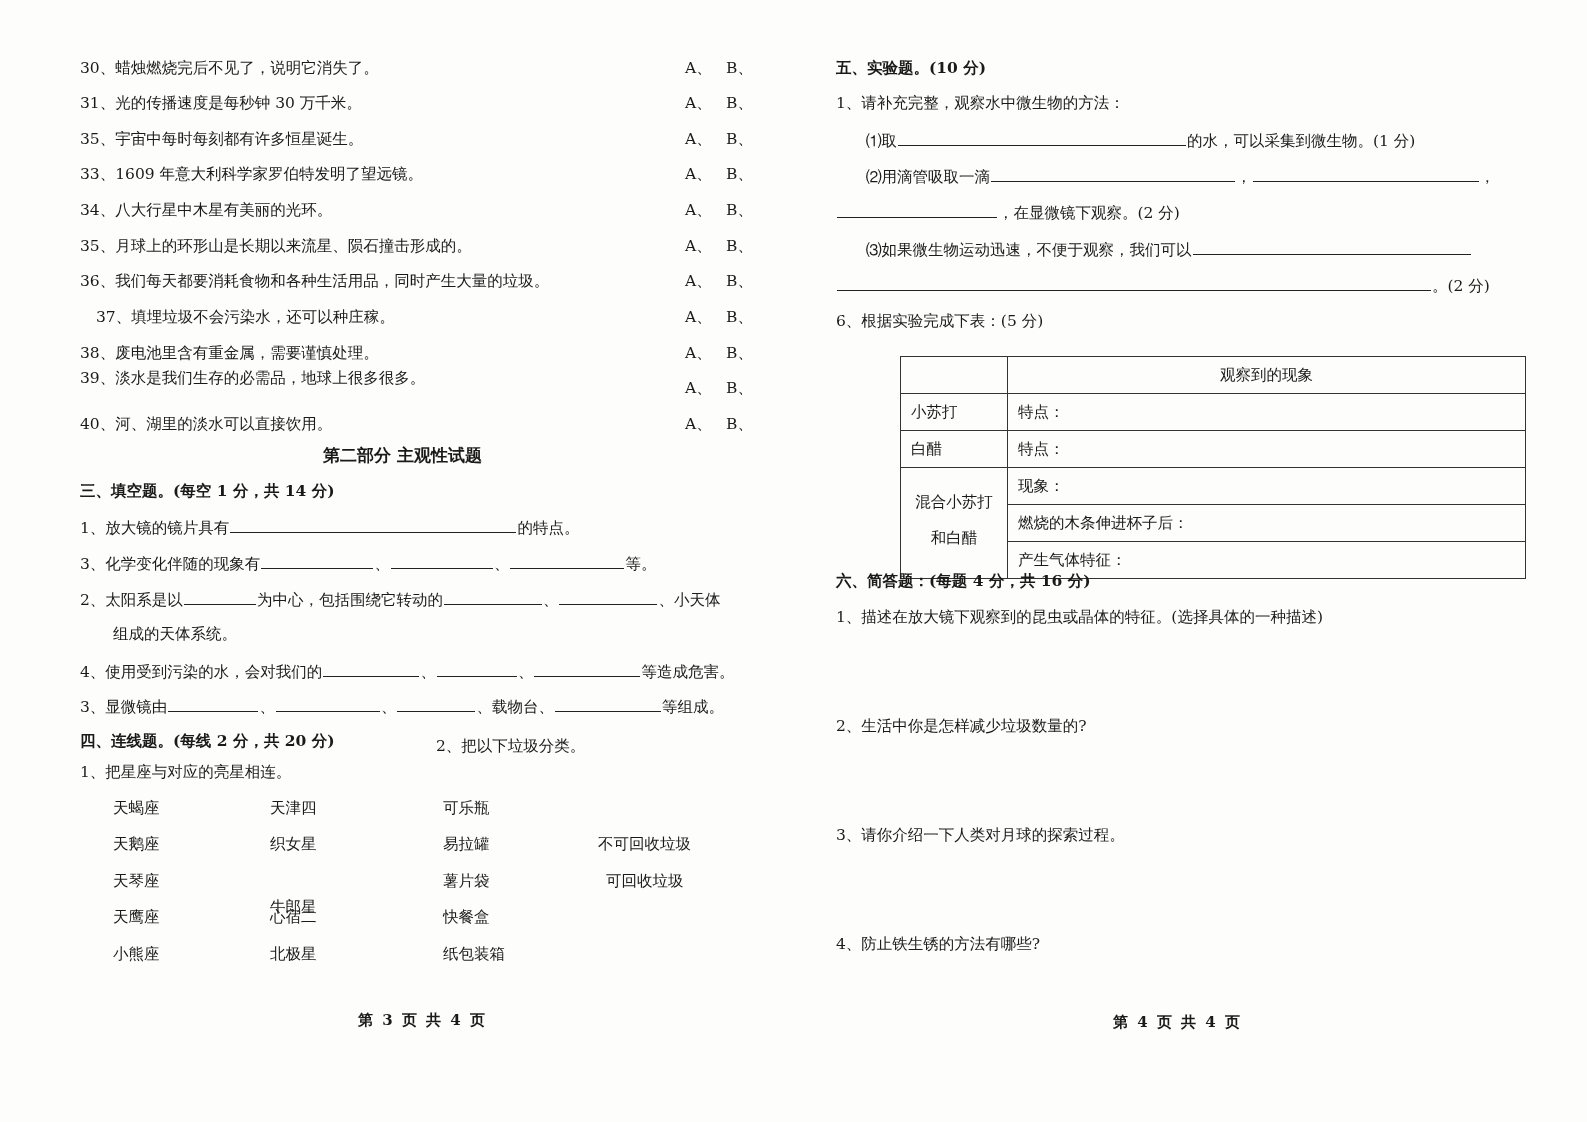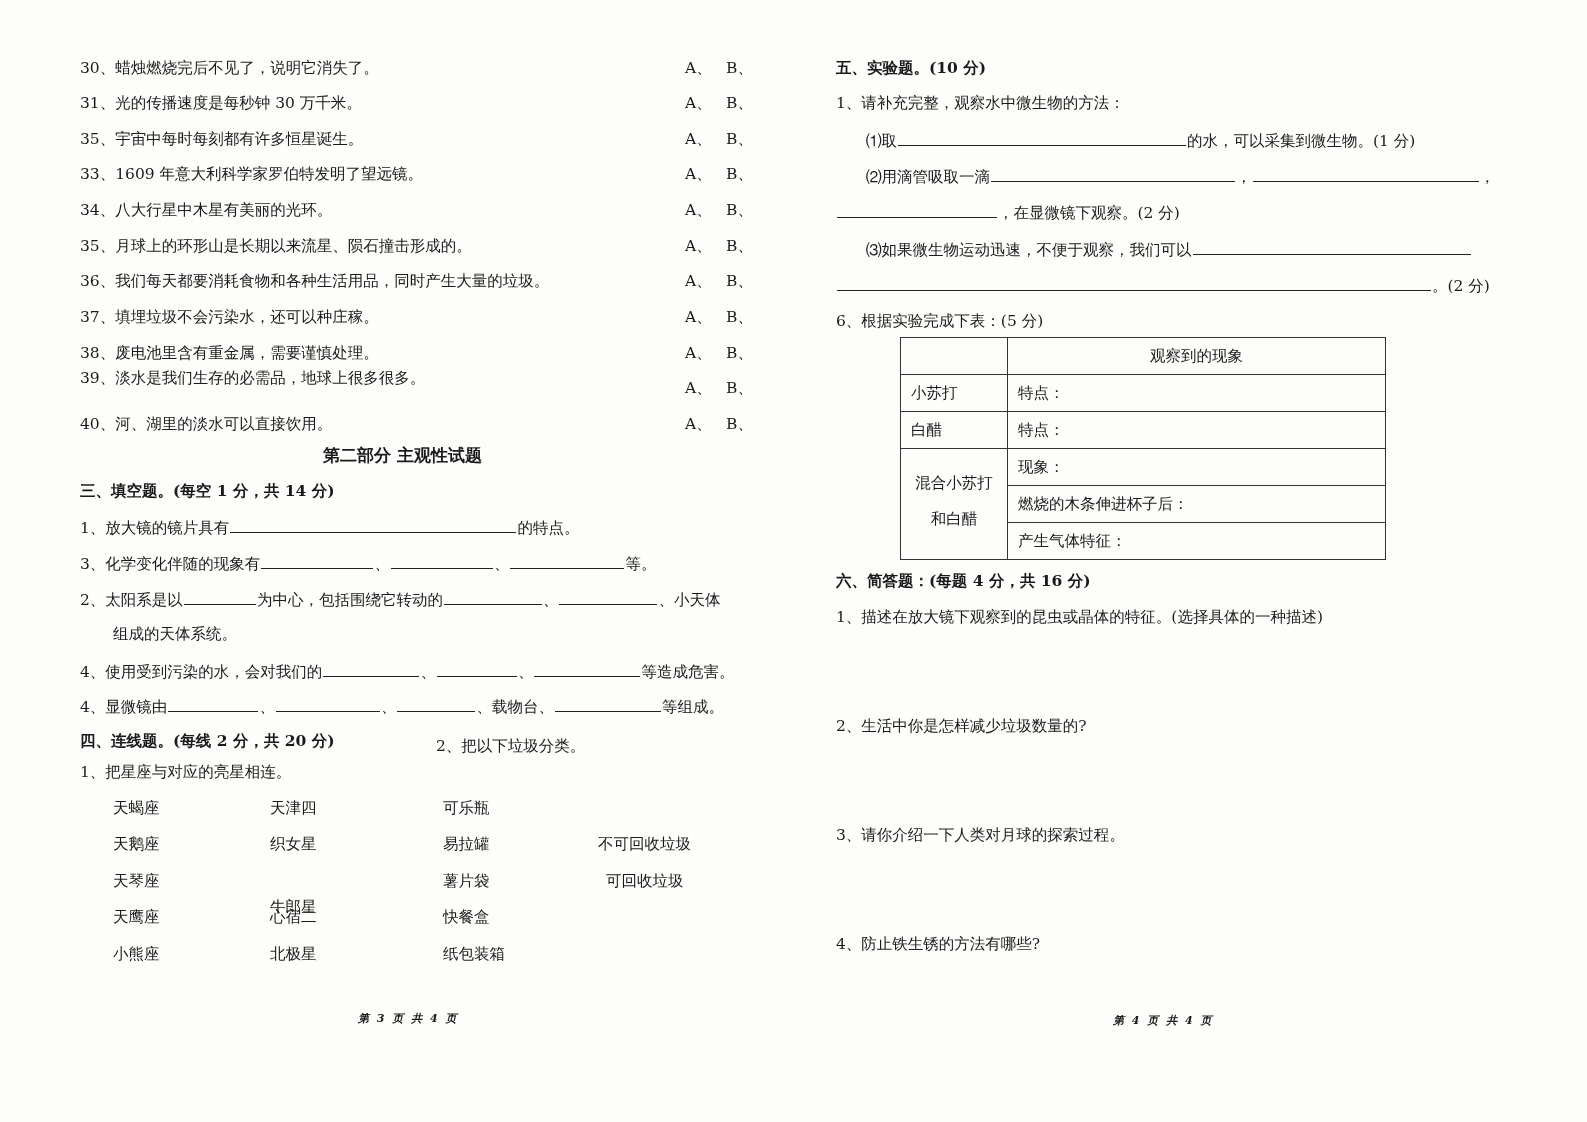--- a/index.html
+++ b/index.html
@@ -4,37 +4,37 @@
 <style>
   html, body { margin:0; padding:0; }
   body {
     width:1587px; height:1122px; background:#fdfdfb; position:relative; overflow:hidden;
     font-family: "DejaVu Serif", "Liberation Serif", serif; color:#1a1a1a; font-size:15.5px;
   }
   .abs { position:absolute; white-space:nowrap; }
   .bold { font-weight:bold; }
   .blank { display:inline-block; border-bottom:1.3px solid #222; height:1em; vertical-align:baseline; margin:0 1px; }
   .ab { position:absolute; white-space:nowrap; }
-  table.exp { position:absolute; left:900px; top:337px; width:486px; border-collapse:collapse; font-size:15.5px; }
+  table.exp { position:absolute; left:900px; top:356px; width:626px; border-collapse:collapse; font-size:15.5px; }
   table.exp td { border:1.3px solid #333; padding:0 10px; height:36px; }
   table.exp td.lbl { width:86px; }
-  .footer { font-weight:bold; font-size:11px; letter-spacing:2px;font-style:italic; }
+  .footer { font-weight:bold; font-size:15px; letter-spacing:2px; }
 </style>
 </head>
 <body>
 
 <div>
   <div class="abs" style="left:80px;top:58px">30、蜡烛燃烧完后不见了，说明它消失了。</div>
   <div class="abs" style="left:80px;top:93px">31、光的传播速度是每秒钟 30 万千米。</div>
   <div class="abs" style="left:80px;top:129px">35、宇宙中每时每刻都有许多恒星诞生。</div>
   <div class="abs" style="left:80px;top:164px">33、1609 年意大利科学家罗伯特发明了望远镜。</div>
   <div class="abs" style="left:80px;top:200px">34、八大行星中木星有美丽的光环。</div>
   <div class="abs" style="left:80px;top:236px">35、月球上的环形山是长期以来流星、陨石撞击形成的。</div>
   <div class="abs" style="left:80px;top:271px">36、我们每天都要消耗食物和各种生活用品，同时产生大量的垃圾。</div>
-  <div class="abs" style="left:80px;top:307px">37、填埋垃圾不会污染水，还可以种庄稼。</div>
+  <div class="abs" style="left:96px;top:307px">37、填埋垃圾不会污染水，还可以种庄稼。</div>
   <div class="abs" style="left:80px;top:343px">38、废电池里含有重金属，需要谨慎处理。</div>
   <div class="abs" style="left:80px;top:368px">39、淡水是我们生存的必需品，地球上很多很多。</div>
   <div class="abs" style="left:80px;top:414px">40、河、湖里的淡水可以直接饮用。</div>
 
   <span class="ab" style="left:685px;top:58px">A、</span>
   <span class="ab" style="left:726px;top:58px">B、</span>
   <span class="ab" style="left:685px;top:93px">A、</span>
   <span class="ab" style="left:726px;top:93px">B、</span>
   <span class="ab" style="left:685px;top:129px">A、</span>
   <span class="ab" style="left:726px;top:129px">B、</span>
@@ -71,21 +71,21 @@
 <div class="abs" style="left:80px;top:588px">
   <span>2、太阳系是以</span><span class="blank" style="width:72px"></span><span>为中心，包括围绕它转动的</span><span class="blank" style="width:98px"></span><span>、</span><span class="blank" style="width:98px"></span><span>、小天体</span>
 </div>
 <div class="abs" style="left:113px;top:624px">组成的天体系统。</div>
 
 <div class="abs" style="left:80px;top:660px">
   <span>4、使用受到污染的水，会对我们的</span><span class="blank" style="width:96px"></span><span>、</span><span class="blank" style="width:80px"></span><span>、</span><span class="blank" style="width:106px"></span><span>等造成危害。</span>
 </div>
 
 <div class="abs" style="left:80px;top:695px">
-  <span>4、显微镜由</span><span class="blank" style="width:90px"></span><span>、</span><span class="blank" style="width:104px"></span><span>、</span><span class="blank" style="width:78px"></span><span>、载物台、</span><span class="blank" style="width:106px"></span><span>等组成。</span>
+  <span>3、显微镜由</span><span class="blank" style="width:90px"></span><span>、</span><span class="blank" style="width:104px"></span><span>、</span><span class="blank" style="width:78px"></span><span>、载物台、</span><span class="blank" style="width:106px"></span><span>等组成。</span>
 </div>
 
 <div class="abs bold" style="left:80px;top:731px">四、连线题。(每线 2 分，共 20 分)</div>
 <div class="abs" style="left:80px;top:762px">1、把星座与对应的亮星相连。</div>
 <div class="abs" style="left:436px;top:736px">2、把以下垃圾分类。</div>
 
 <div>
   <div class="abs" style="left:113px;top:798px">天蝎座</div>
   <div class="abs" style="left:113px;top:834px">天鹅座</div>
   <div class="abs" style="left:113px;top:871px">天琴座</div>

